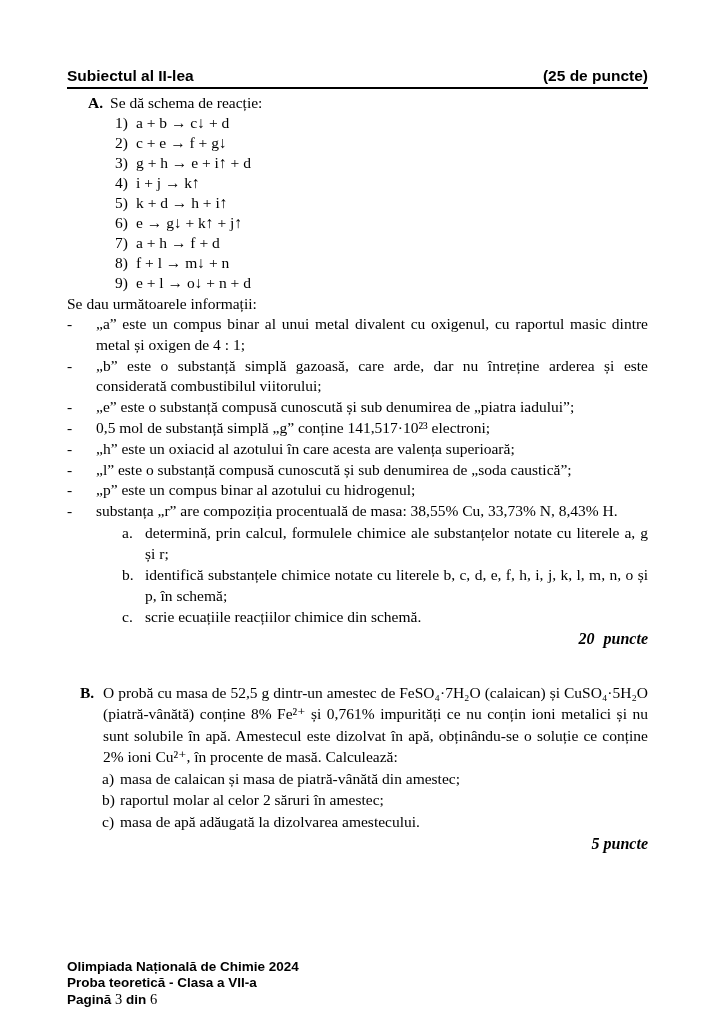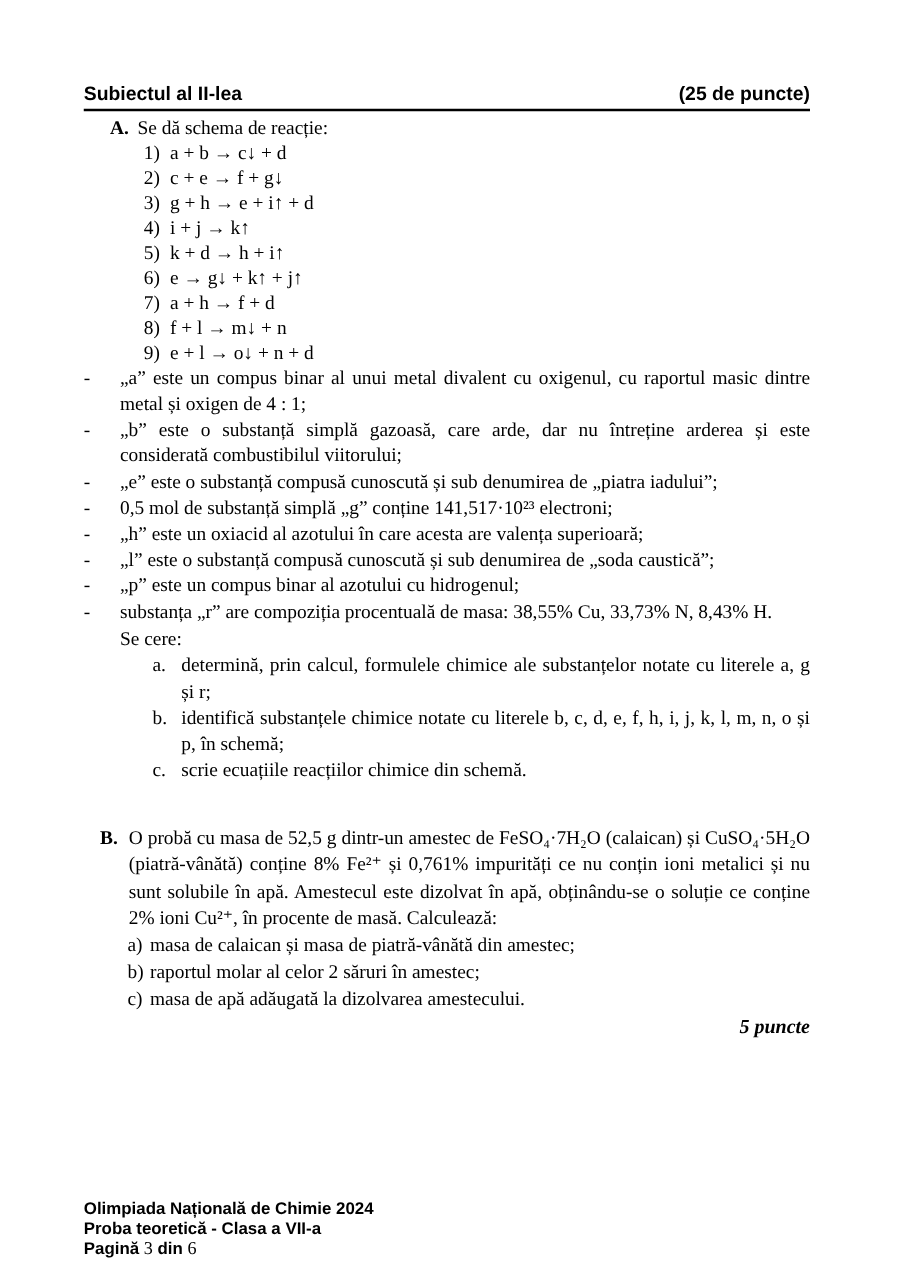--- a/index.html
+++ b/index.html
@@ -102,20 +102,21 @@
       <div class="rx">
           <span class="rx-num">8)</span>
           <span class="rx-eq">f + l → m↓ + n</span>
         </div>
       <div class="rx">
           <span class="rx-num">9)</span>
           <span class="rx-eq">e + l → o↓ + n + d</span>
         </div>
     </div>
 
+    <div class="info-intro">Se dau următoarele informații:</div>
 
     <div class="info-item">
         <span class="info-dash">-</span>
         <span class="info-text">„a” este un compus binar al unui metal divalent cu oxigenul, cu raportul masic dintre metal și oxigen de 4 : 1;</span>
       </div>
     <div class="info-item">
         <span class="info-dash">-</span>
         <span class="info-text">„b” este o substanță simplă gazoasă, care arde, dar nu întreține arderea și este considerată combustibilul viitorului;</span>
       </div>
     <div class="info-item">
@@ -136,35 +137,35 @@
       </div>
     <div class="info-item">
         <span class="info-dash">-</span>
         <span class="info-text">„p” este un compus binar al azotului cu hidrogenul;</span>
       </div>
     <div class="info-item">
         <span class="info-dash">-</span>
         <span class="info-text">substanța „r” are compoziția procentuală de masa: 38,55% Cu, 33,73% N, 8,43% H.</span>
       </div>
 
-    <div class="se-cere">Se cere:</div>
 
     <div class="req">
         <span class="req-label">a.</span>
         <span class="req-text">determină, prin calcul, formulele chimice ale substanțelor notate cu literele a, g și r;</span>
       </div>
     <div class="req">
         <span class="req-label">b.</span>
         <span class="req-text">identifică substanțele chimice notate cu literele b, c, d, e, f, h, i, j, k, l, m, n, o și p, în schemă;</span>
       </div>
     <div class="req">
         <span class="req-label">c.</span>
         <span class="req-text">scrie ecuațiile reacțiilor chimice din schemă.</span>
       </div>
 
+    <div class="points points-a">20 puncte</div>
 
     <div class="b-block">
       <span class="b-label">B.</span>
         <span class="b-text">O probă cu masa de 52,5 g dintr-un amestec de FeSO₄·7H₂O (calaican) și CuSO₄·5H₂O (piatră-vânătă) conține 8% Fe²⁺ și 0,761% impurități ce nu conțin ioni metalici și nu sunt solubile în apă. Amestecul este dizolvat în apă, obținându-se o soluție ce conține 2% ioni Cu²⁺, în procente de masă. Calculează:</span>
     </div>
 
     <div class="task">
         <span class="task-label">a)</span>
         <span class="task-text">masa de calaican și masa de piatră-vânătă din amestec;</span>
       </div>

